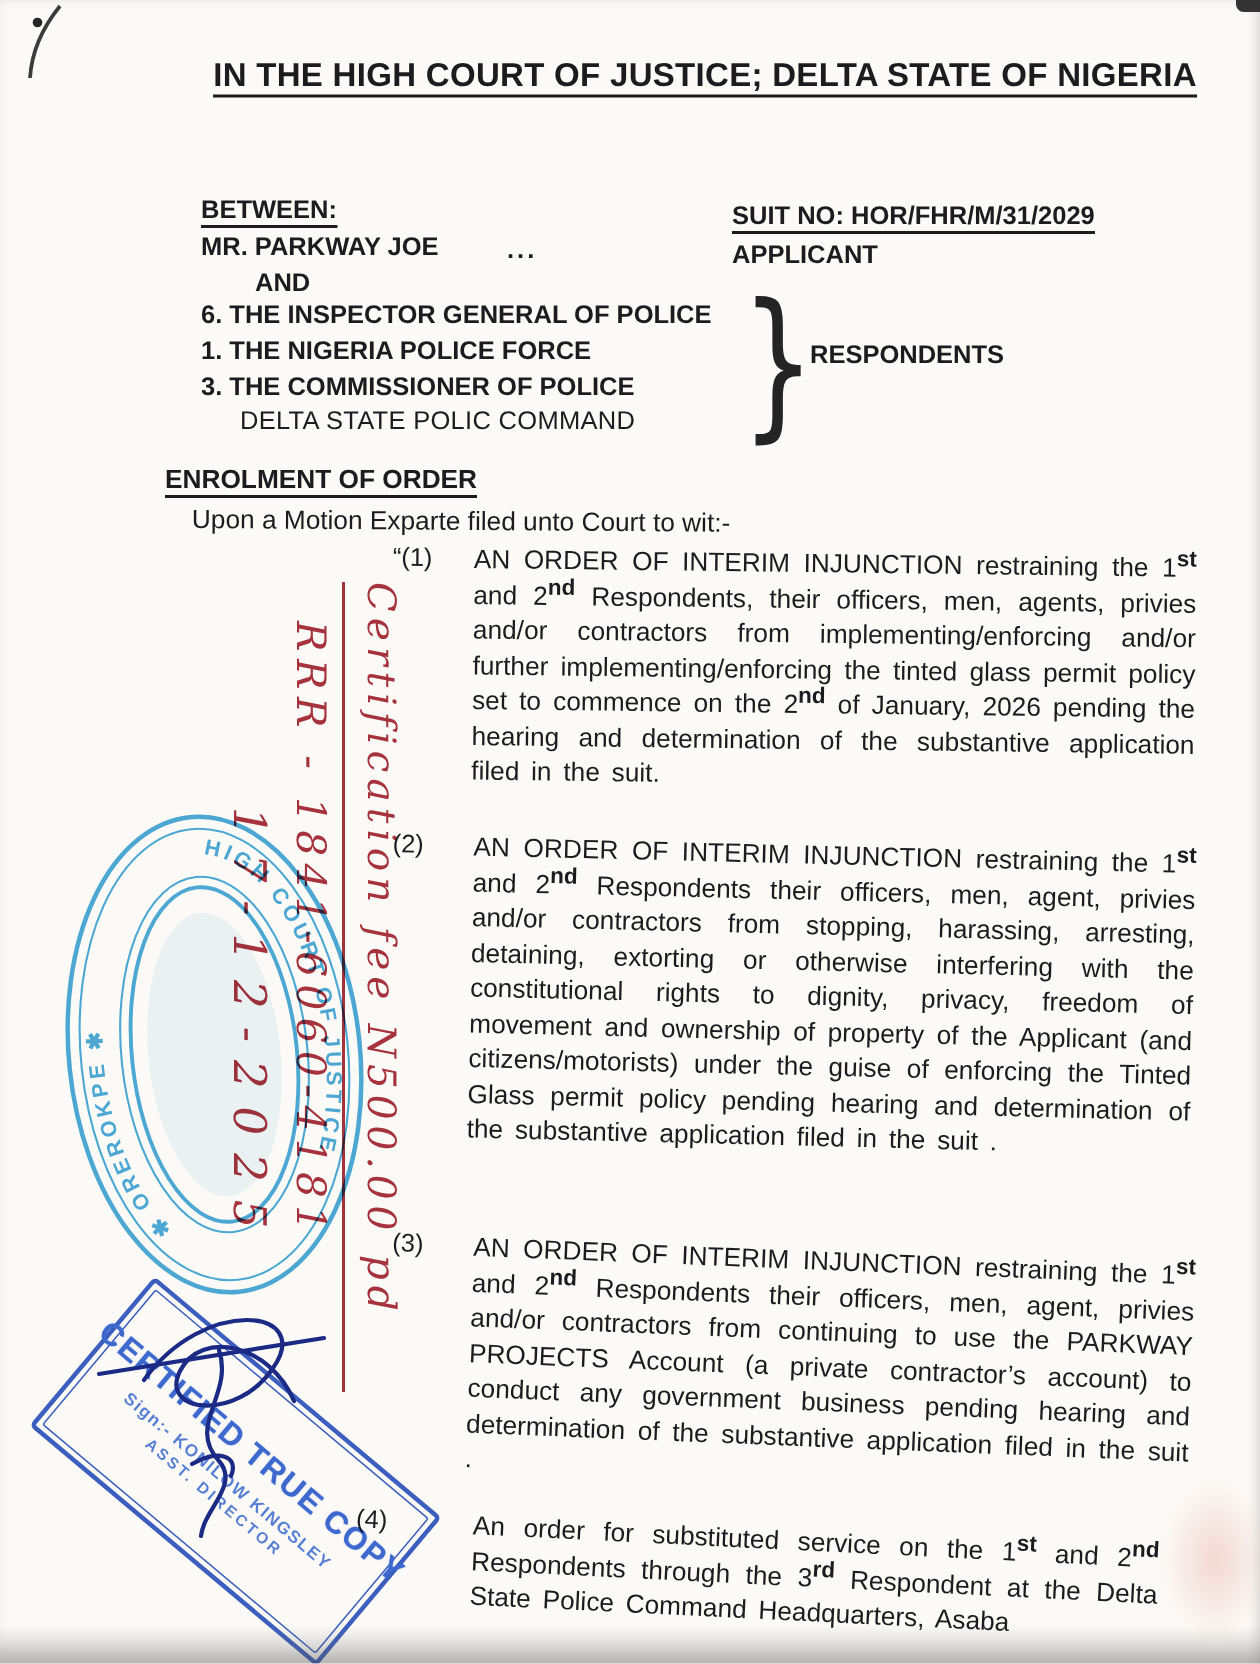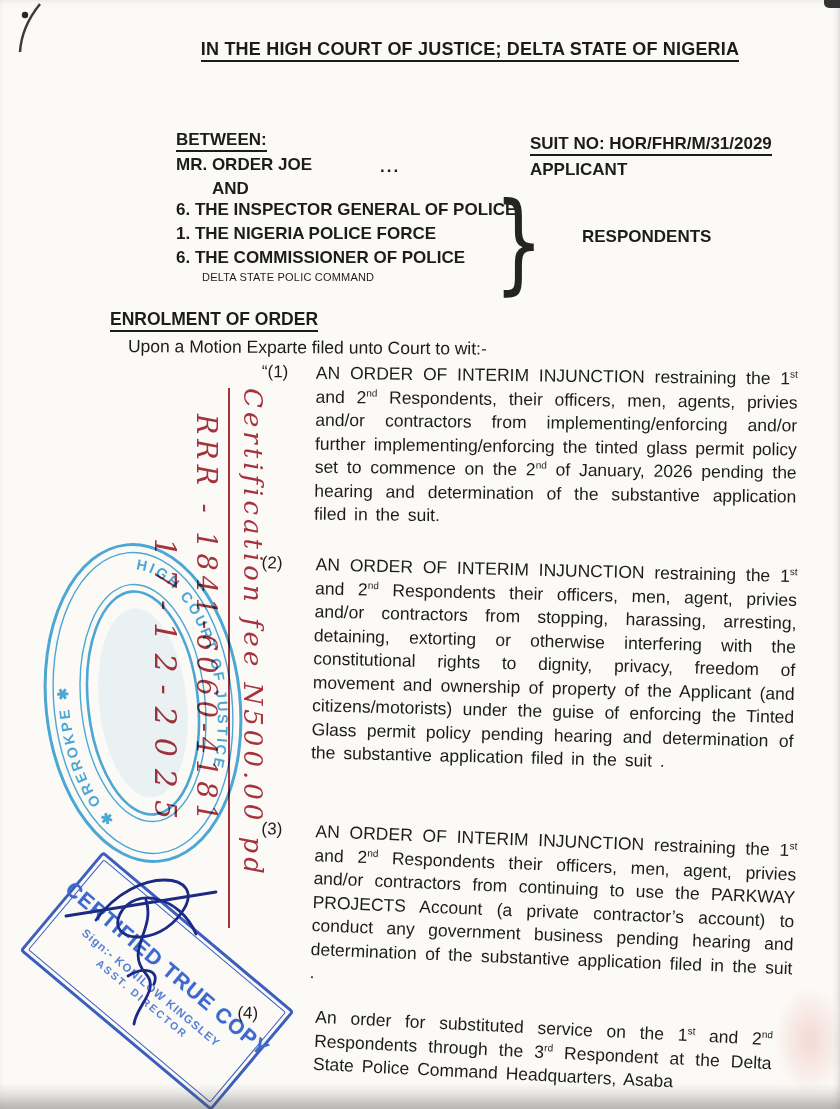--- a/index.html
+++ b/index.html
@@ -3,39 +3,39 @@
 <meta charset="utf-8">
 <style>
   html,body{margin:0;padding:0;background:#e9e7e3;}
   .page{
     position:relative;width:840px;height:1109px;margin:0 auto;
     background:#fcfaf7;overflow:hidden;color:#1c1c1e;
     font-family:"Liberation Sans",sans-serif;
     box-shadow:inset -8px 0 10px -8px rgba(0,0,0,.18), inset 0 -14px 16px -10px rgba(0,0,0,.22), inset 0 6px 8px -7px rgba(0,0,0,.12);
   }
   .u{border-bottom:2px solid #1c1c1e;padding-bottom:1px;}
-  sup{font-size:10px;line-height:0;vertical-align:super;}
+  sup{font-size:15px;line-height:0;vertical-align:super;font-weight:bold;}
 
   
   .doc-header{position:absolute;top:36px;left:110px;width:720px;text-align:center;
-    font-weight:bold;font-size:18px;line-height:27px;letter-spacing:.2px;}
+    font-weight:bold;font-size:22px;line-height:27px;letter-spacing:.2px;}
   .doc-header .hline{margin-bottom:1px;}
 
   
-  .pt{position:absolute;font-size:17px;font-weight:bold;white-space:nowrap;margin-left:42px;}
+  .pt{position:absolute;font-size:17px;font-weight:bold;white-space:nowrap;}
   .between-label{left:134px;top:130px;}
   .applicant-name{left:134px;top:155px;}
   .dots{left:338px;top:157px;letter-spacing:2px;}
   .and-label{left:170px;top:179px;text-align:center;}
   .suit-no{left:488px;top:134px;}
   .applicant-label{left:488px;top:160px;}
   .resp-item-1{left:134px;top:200px;}
   .resp-item-2{left:134px;top:224px;}
   .resp-item-3{left:134px;top:248px;}
-  .resp-note{left:160px;top:271px;font-weight:normal;font-size:11px;letter-spacing:.2px;}
+  .resp-note{left:160px;top:271px;font-weight:normal;font-size:17px;letter-spacing:.2px;}
   .brace{position:absolute;left:494px;top:188px;font-family:"DejaVu Sans",sans-serif;
     font-size:108px;font-weight:400;line-height:1.02;color:#242424;transform:scaleX(.72);transform-origin:left top;}
   .resp-label{left:540px;top:227px;}
 
   
   .order-title{position:absolute;left:110px;top:309px;width:720px;text-align:left;
     font-weight:bold;font-size:17.5px;}
   .order-intro{position:absolute;left:128px;top:336px;font-size:17.5px;transform:rotate(.4deg);transform-origin:left top;}
   .oitem{position:absolute;left:262px;width:536px;display:flex;transform-origin:0 0;}
   .oitem-1{top:361px;transform:rotate(.7deg);}
@@ -96,27 +96,27 @@
     <circle cx="25" cy="15" r="3.2" fill="#262626"></circle>
   </svg>
   <div class="artifact-topright"></div>
 
   <div class="doc-header">
     <div class="hline"><span class="u">IN THE HIGH COURT OF JUSTICE; DELTA STATE OF NIGERIA</span></div>
   </div>
 
   <div class="pt between-label"><span class="u">BETWEEN:</span></div>
   <div class="pt suit-no"><span class="u">SUIT NO: HOR/FHR/M/31/2029</span></div>
-  <div class="pt applicant-name">MR. ORDER JOE</div>
+  <div class="pt applicant-name">MR. PARKWAY JOE</div>
   <div class="pt dots">...</div>
   <div class="pt applicant-label">APPLICANT</div>
   <div class="pt and-label">AND</div>
   <div class="pt resp-item-1">6. THE INSPECTOR GENERAL OF POLICE</div>
   <div class="pt resp-item-2">1. THE NIGERIA POLICE FORCE</div>
-  <div class="pt resp-item-3">6. THE COMMISSIONER OF POLICE</div>
+  <div class="pt resp-item-3">3. THE COMMISSIONER OF POLICE</div>
   <div class="pt resp-note">DELTA STATE POLIC COMMAND</div>
   <div class="brace">}</div>
   <div class="pt resp-label">RESPONDENTS</div>
 
   <div class="order-title"><span class="u">ENROLMENT OF ORDER</span></div>
   <div class="order-intro">Upon a Motion Exparte filed unto Court to wit:-</div>
 
   <div class="oitem oitem-1">
     <span class="onum">“(1)</span>
     <p class="otext">AN ORDER OF INTERIM INJUNCTION restraining the 1<sup>st</sup> and 2<sup>nd</sup> Respondents, their officers, men, agents, privies and/or contractors from implementing/enforcing and/or further implementing/enforcing the tinted glass permit policy set to commence on the 2<sup>nd</sup> of January, 2026 pending the hearing and determination of the substantive application filed in the suit.</p>

